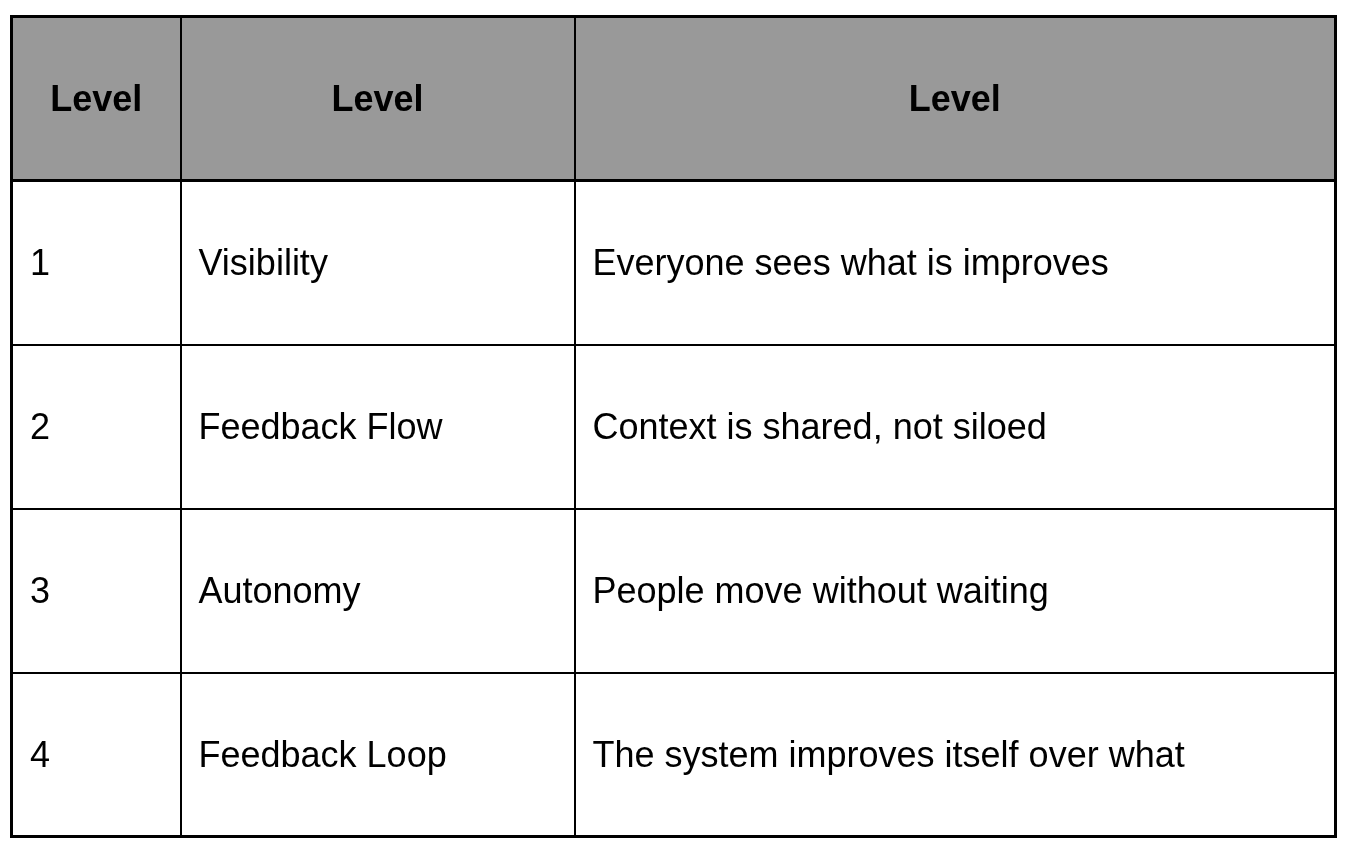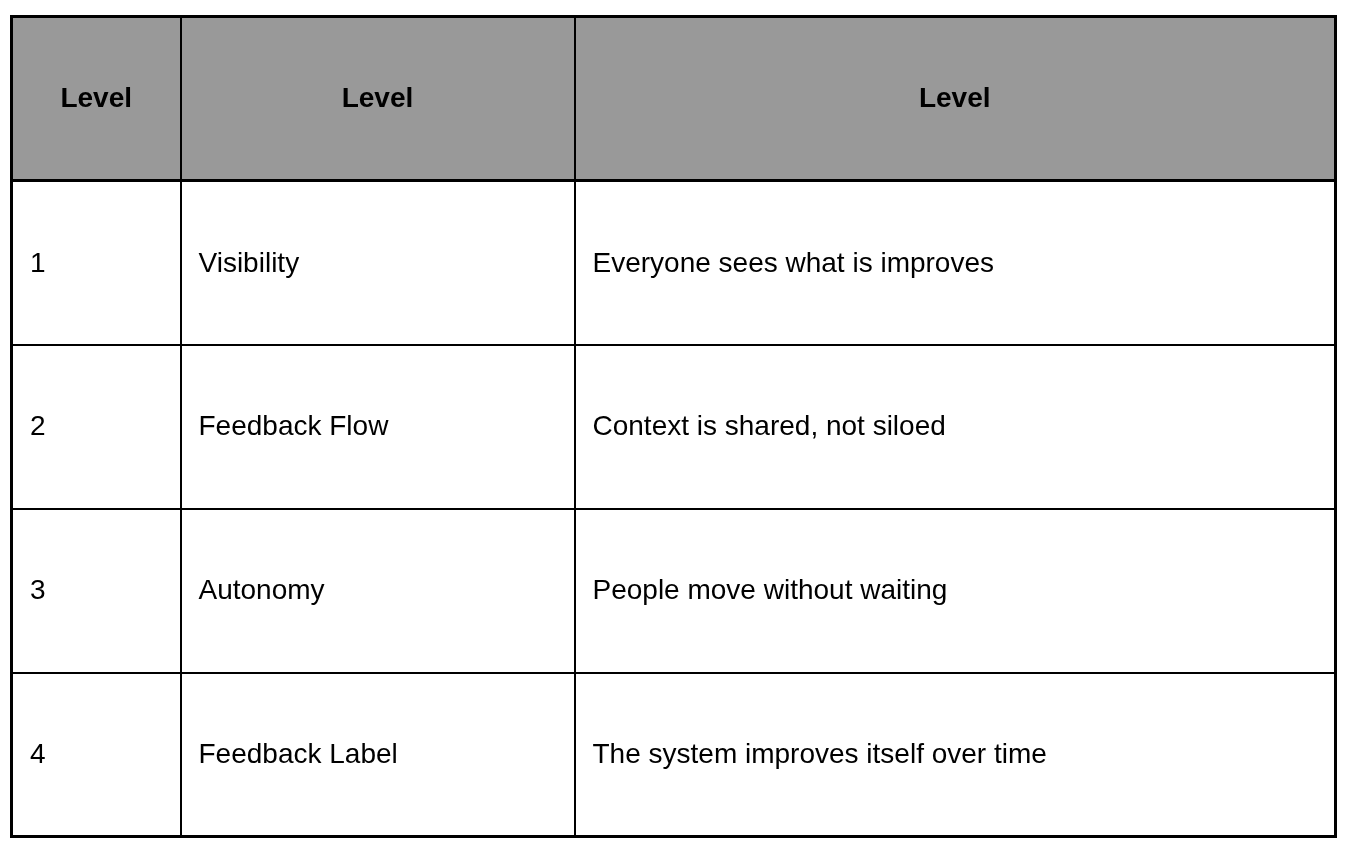--- a/index.html
+++ b/index.html
@@ -26,21 +26,21 @@
     color: #000000;
   }
   table.level-table col.col-level  { width: 169px; }
   table.level-table col.col-label  { width: 394px; }
   table.level-table col.col-unlock { width: 761px; }
 
   table.level-table th,
   table.level-table td {
     border: 2px solid #000000;
     vertical-align: middle;
-    font-size: 28px;
+    font-size: 36px;
     line-height: 1.15;
     box-sizing: border-box;
     margin-top: 14px;
   }
   
   table.level-table {
     border: 3px solid #000000;
   }
   table.level-table thead th {
     background: #999999;
@@ -86,18 +86,18 @@
         <td>Feedback Flow</td>
         <td>Context is shared, not siloed</td>
       </tr>
       <tr>
         <td>3</td>
         <td>Autonomy</td>
         <td>People move without waiting</td>
       </tr>
       <tr>
         <td>4</td>
-        <td>Feedback Label</td>
-        <td>The system improves itself over time</td>
+        <td>Feedback Loop</td>
+        <td>The system improves itself over what</td>
       </tr>
     </tbody>
   </table>
 </div>
 
 </body></html>

